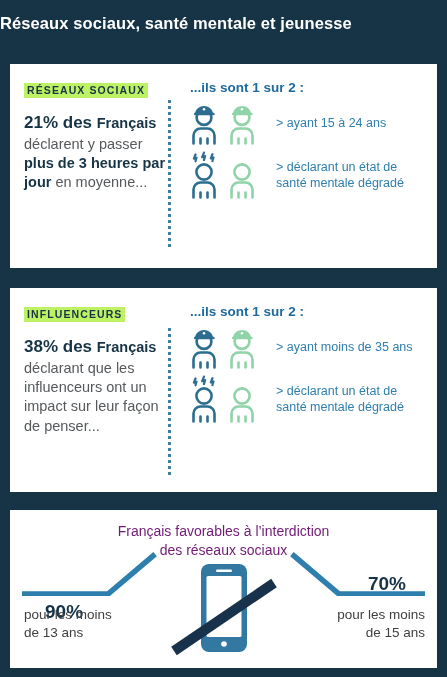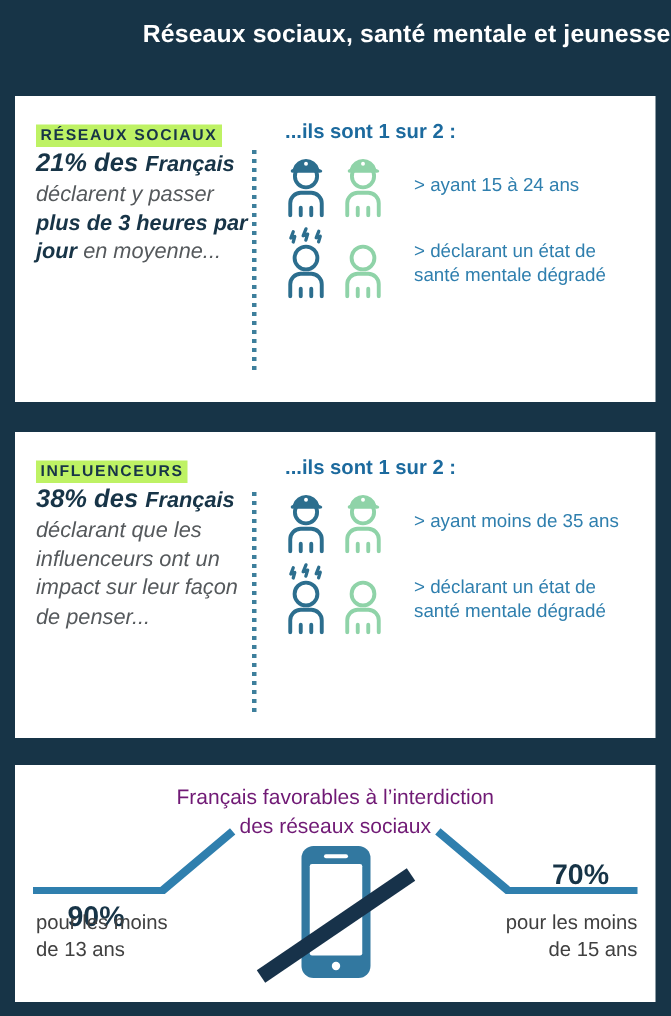--- a/index.html
+++ b/index.html
@@ -7,21 +7,21 @@
     width:447px;height:677px;
     background:#173447;
     font-family:"Liberation Sans", sans-serif;
     overflow:hidden;
   }
   .page{position:relative;width:447px;height:677px;}
 
   
   .header{
     height:46px;
-    display:flex;align-items:center;justify-content:flex-end;
+    display:flex;align-items:center;justify-content:flex-start;
   }
   .header-title{
     color:#ffffff;
     font-size:16.5px;
     font-weight:bold;
     letter-spacing:.1px;
   }
 
   
   .card{
@@ -47,24 +47,24 @@
     display:inline-block;
     background:#bef264;
     color:#173447;
     font-size:10.5px;
     font-weight:bold;
     letter-spacing:1.1px;
     padding:1px 3px 2px 3px;
     line-height:1.15;
   }
   .stat{
+    margin-top:14px;
     font-size:14.5px;
     line-height:1.33;
     color:#55595c;
-    font-style:italic;
   }
   .stat b{color:#173447;font-weight:bold;}
   .stat .big{font-size:17px;font-weight:bold;color:#173447;}
 
   
   .divider{
     position:absolute;
     left:158px;
     width:3px;
     background-image:linear-gradient(#3d7f9c 50%, rgba(255,255,255,0) 0%);

